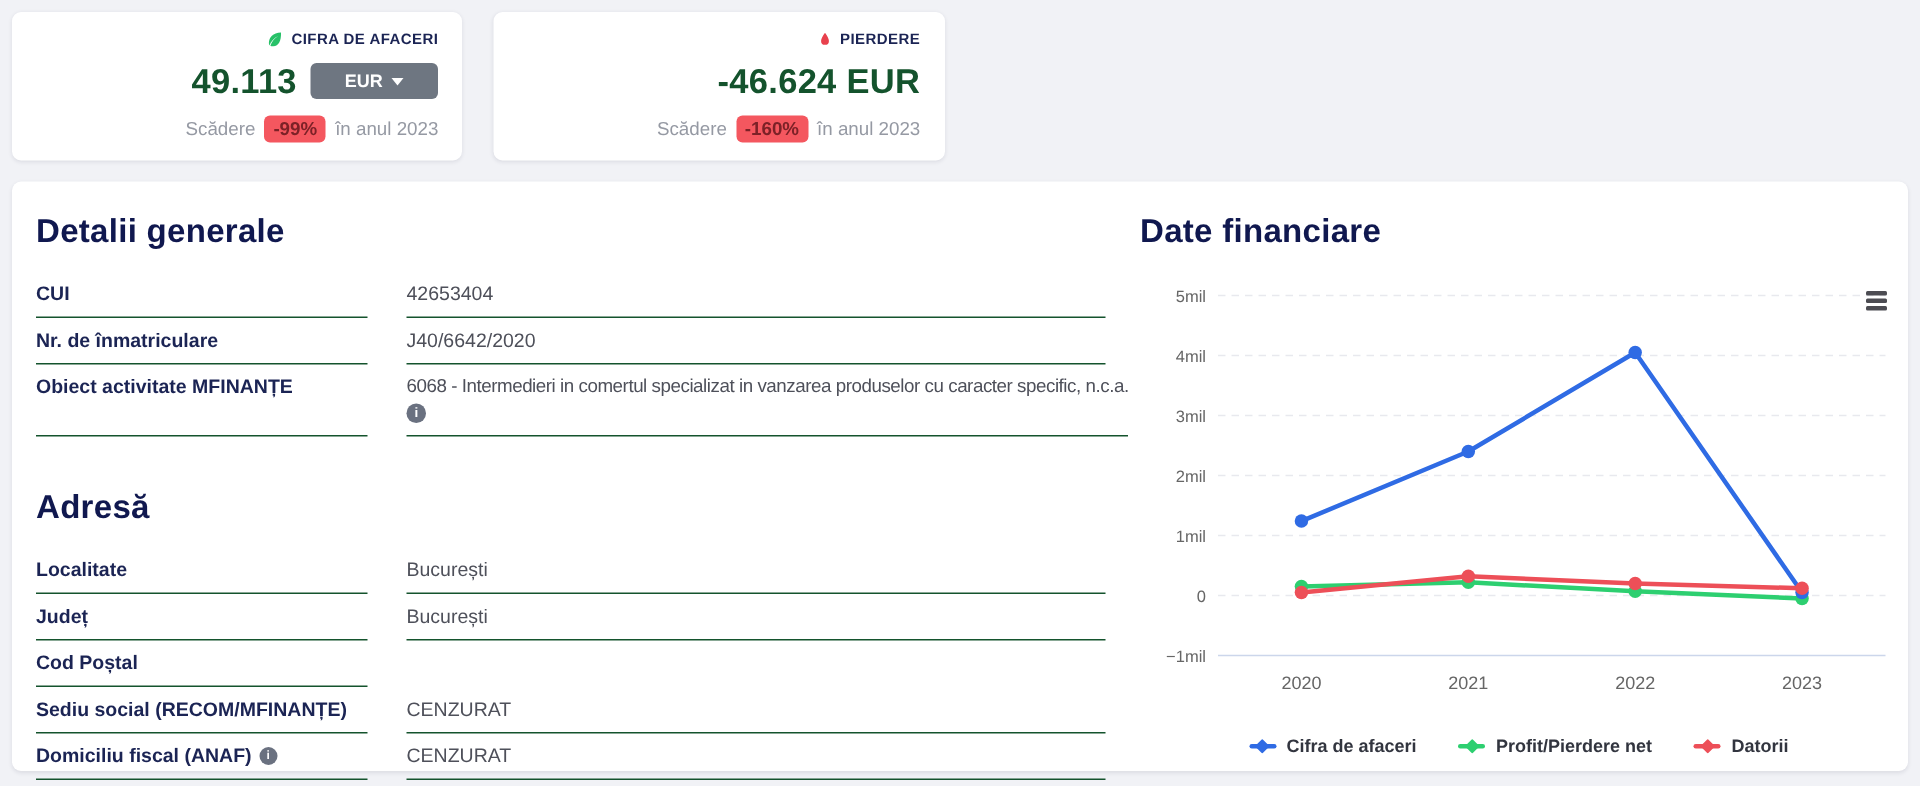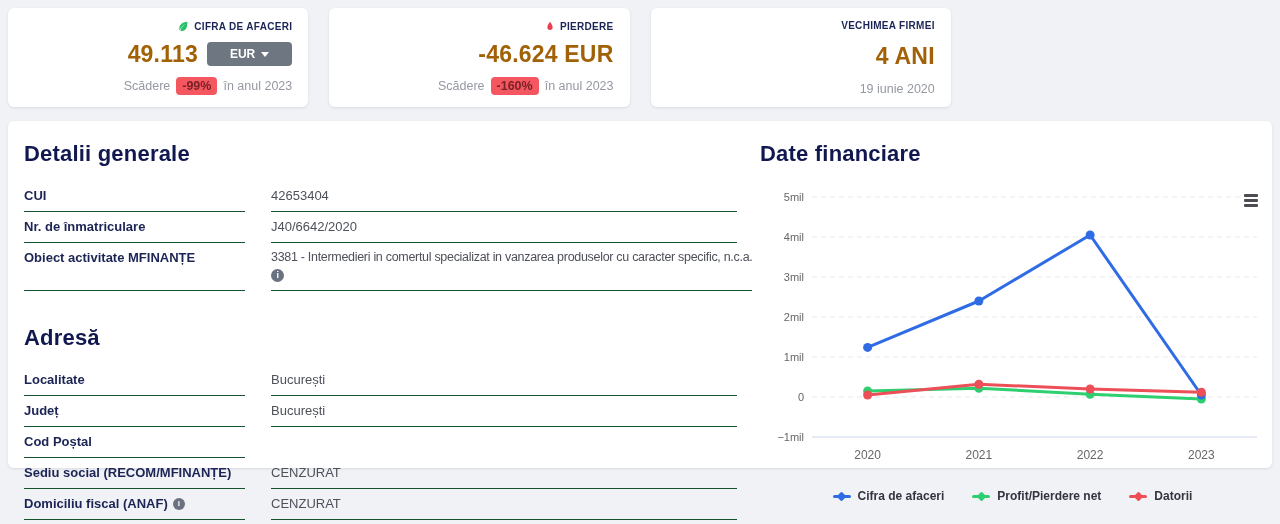--- a/index.html
+++ b/index.html
@@ -12,32 +12,32 @@
   
   .cards { display:grid; grid-template-columns:repeat(4,1fr); gap:21px; padding:8px 8px 0 8px; }
   .card {
     background:#fff; border-radius:6px; box-shadow:0 1px 3px rgba(25,30,60,.10);
     height:99px; padding:12px 16px;
     display:flex; flex-direction:column; align-items:flex-end; justify-content:space-between;
   }
   .card-label { display:flex; align-items:center; gap:5px; font-size:10px; font-weight:700; color:#1b2454; letter-spacing:.3px; }
   .card-label svg { display:block; }
   .card-value-row { display:flex; align-items:center; gap:9px; }
-  .card-value { font-size:23px; font-weight:800; color:#a16207; letter-spacing:.2px; line-height:1; }
+  .card-value { font-size:23px; font-weight:800; color:#14532d; letter-spacing:.2px; line-height:1; }
   .eur-btn {
     display:inline-flex; align-items:center; gap:6px; background:#6e7681; border:none; cursor:pointer;
     color:#fff; font-weight:700; font-size:12px; padding:5px 23px; border-radius:4px; font-family:inherit;
   }
   .caret { width:0; height:0; border-left:4px solid transparent; border-right:4px solid transparent; border-top:5px solid #fff; }
   .card-sub { display:flex; align-items:center; gap:6px; font-size:12.5px; color:#9599a3; line-height:1; }
   .badge { background:#f4575f; color:#7c2127; padding:3px 6px; border-radius:4px; font-weight:600; }
   
   .panel {
     display:flex; background:#fff; border-radius:6px; box-shadow:0 1px 3px rgba(25,30,60,.10);
-    margin:14px 8px 0 8px; height:347px; padding:16px 16px 12px 10px;
+    margin:14px 8px 0 8px; height:393px; padding:16px 16px 12px 10px;
   }
   .left { width:719px; flex:none; }
   .section-title { font-size:22px; font-weight:800; color:#10184f; margin:4px 0 14px 6px; letter-spacing:.2px; }
   .addr-title { margin-top:34px; }
   .rows { margin-left:6px; }
   .row { display:flex; gap:26px; }
   .cell { border-bottom:1px solid #14532d; padding:7px 0 8px 0; }
   .lbl { width:221px; flex:none; font-size:13px; font-weight:700; color:#1b2454; }
   .val { flex:1; font-size:13px; color:#4e505a; }
   .val.nowrap { white-space:nowrap; font-size:12.5px; letter-spacing:-.3px; overflow:visible; }
@@ -96,51 +96,40 @@
       <span class="card-value">-46.624 EUR</span>
     </div>
     <div class="card-sub">
       <span>Scădere</span>
       <span class="badge">-160%</span>
       <span>în anul 2023</span>
     </div>
   </div>
 
 
-  <div class="card">
-    <div class="card-label">
-      <span>VECHIMEA FIRMEI</span>
-    </div>
-    <div class="card-value-row">
-      <span class="card-value">4 ANI</span>
-    </div>
-    <div class="card-sub">
-      <span>19 iunie 2020</span>
-    </div>
-  </div>
 </div>
 
 <div class="panel">
 
   <div class="left">
     <h2 class="section-title">Detalii generale</h2>
 
     <div class="rows">
       <div class="row">
         <div class="cell lbl">CUI</div>
         <div class="cell val">42653404</div>
       </div>
       <div class="row">
         <div class="cell lbl">Nr. de înmatriculare</div>
         <div class="cell val">J40/6642/2020</div>
       </div>
       <div class="row">
         <div class="cell lbl">Obiect activitate MFINANȚE</div>
         <div class="cell val nowrap">
-          <span>3381 - Intermedieri in comertul specializat in vanzarea produselor cu caracter specific, n.c.a.</span>
+          <span>6068 - Intermedieri in comertul specializat in vanzarea produselor cu caracter specific, n.c.a.</span>
           <div class="info-line"><span class="info">i</span></div>
         </div>
       </div>
     </div>
 
     <h2 class="section-title addr-title">Adresă</h2>
 
     <div class="rows">
       <div class="row">
         <div class="cell lbl">Localitate</div>

